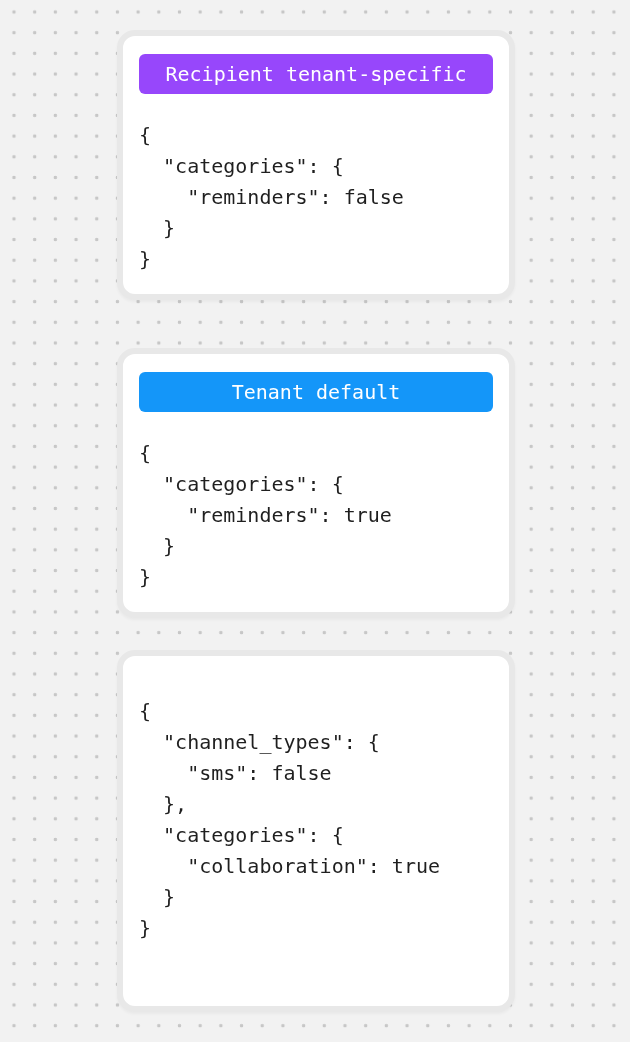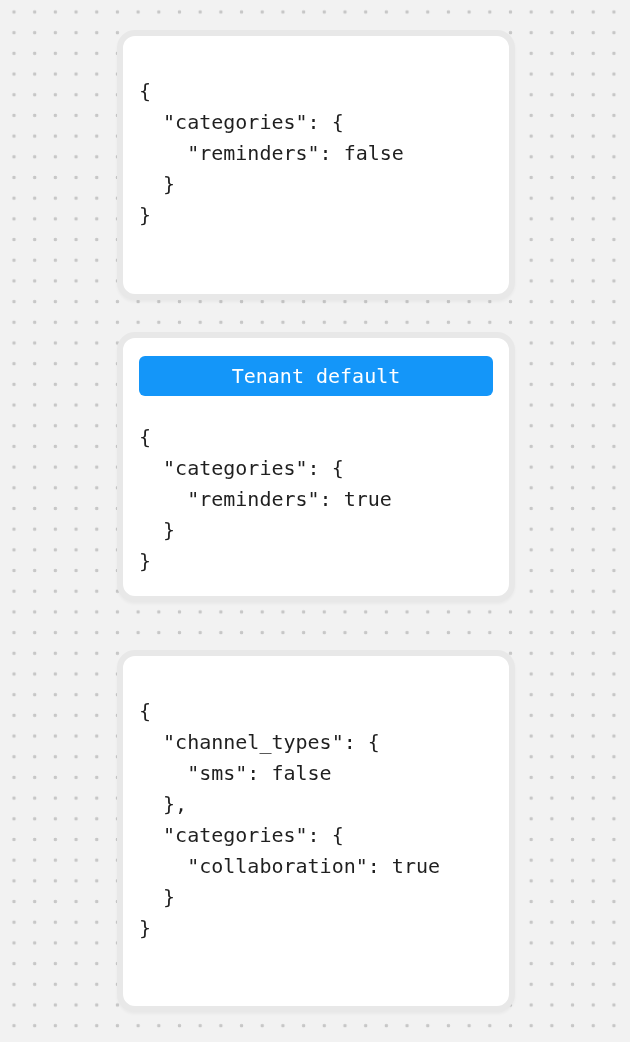--- a/index.html
+++ b/index.html
@@ -22,21 +22,21 @@
     left: 117px;
     width: 398px;
     box-sizing: border-box;
     background: #ffffff;
     border: 6px solid #e8e8e8;
     border-radius: 18px;
     padding: 14px 16px 16px 16px;
     box-shadow: 0 2px 3px rgba(0,0,0,0.04);
   }
   .card-1 { top: 30px;  height: 270px; }
-  .card-2 { top: 332px; height: 270px; }
+  .card-2 { top: 348px; height: 270px; }
   .card-3 { top: 650px; height: 362px; }
   .badge {
     display: block;
     width: 100%;
     height: 40px;
     line-height: 40px;
     margin-top: 4px;
     border-radius: 6px;
     text-align: center;
     color: #ffffff;
@@ -52,20 +52,21 @@
     font-size: 20px;
     line-height: 31px;
     color: #1f1f1f;
     white-space: pre;
   }
 </style>
 </head>
 <body>
 
 <div class="card card-1">
+  <span class="badge" style="background: rgb(151, 71, 251);">Recipient tenant-specific</span>
   <pre class="code">{
   "categories": {
     "reminders": false
   }
 }</pre>
 </div>
 
 <div class="card card-2">
   <span class="badge" style="background: rgb(20, 150, 249);">Tenant default</span>
   <pre class="code">{

